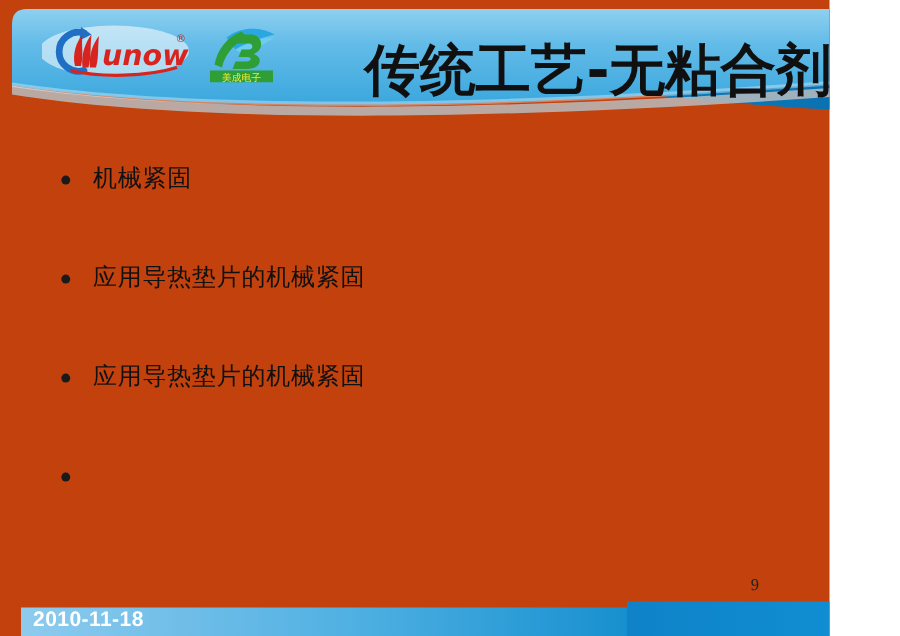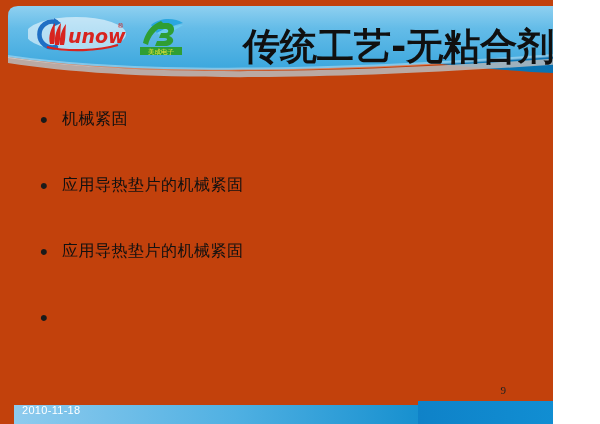--- a/index.html
+++ b/index.html
@@ -127,22 +127,22 @@
     left: 0;
     top: 398px;
     width: 600px;
     height: 26px;
   }
   .footer svg { position:absolute; left:0; top:0; }
   .footer-date {
     position: absolute;
     left: 22px;
     top: 6px;
-    font-size: 11px;
-    font-weight: normal;
+    font-size: 14px;
+    font-weight: bold;
     color: #ffffff;
     letter-spacing: 0.3px;
     font-family: "Liberation Sans", sans-serif;
   }
 </style>
 </head>
 <body>
 
 <div id="slide">
 

